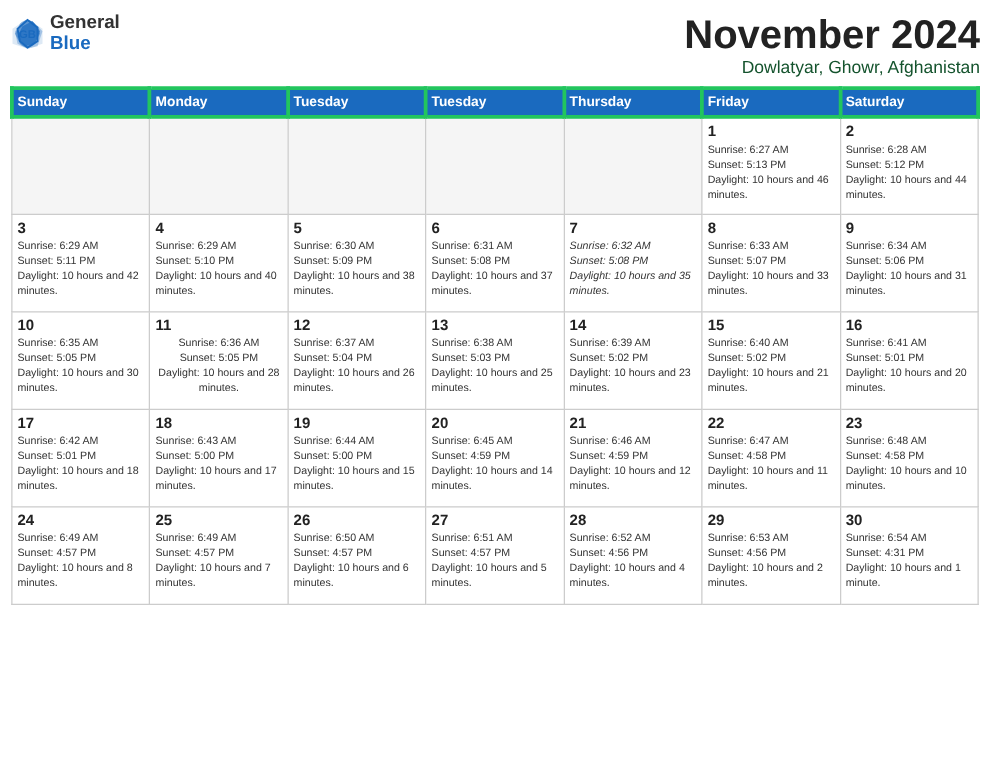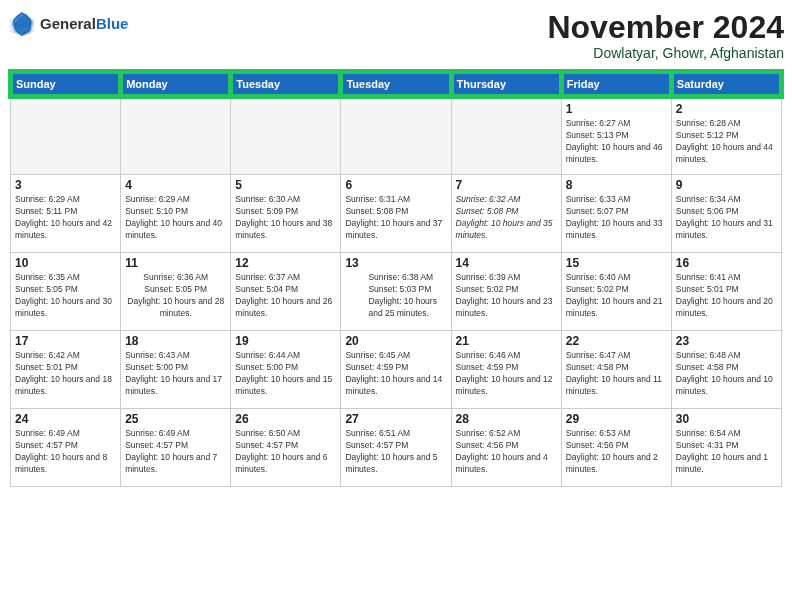--- a/index.html
+++ b/index.html
@@ -20,21 +20,21 @@
       justify-content: space-between;
       align-items: flex-start;
       margin-bottom: 8px;
     }
     .logo {
       display: flex;
       align-items: center;
     }
     .logo-text {
       display: flex;
-      flex-direction: row;
+      flex-direction: column;
       line-height: 1.1;
     }
     .logo-general {
       font-size: 15px;
       font-weight: bold;
       color: #333;
     }
     .logo-blue {
       font-size: 15px;
       font-weight: bold;
@@ -63,21 +63,21 @@
       border-collapse: collapse;
       table-layout: fixed;
     }
     .calendar th {
       background: #1a6abf;
       color: #fff;
       font-size: 11px;
       font-weight: bold;
       padding: 4px 3px;
       text-align: left;
-      border: 5px solid #22c55e;
+      border: 3px solid #22c55e;
     }
     .calendar td {
       border: 1px solid #ccc;
       vertical-align: top;
       padding: 3px 4px;
       font-size: 9px;
       color: #333;
       height: 78px;
       background: #fff;
     }
@@ -215,21 +215,21 @@
 Daylight: 10 hours and 28 minutes.</div>
           </td>
           <td>
             <span class="day-number">12</span>
             <div class="day-info" style="white-space: pre-line;">Sunrise: 6:37 AM
 Sunset: 5:04 PM
 Daylight: 10 hours and 26 minutes.</div>
           </td>
           <td>
             <span class="day-number">13</span>
-            <div class="day-info" style="white-space: pre-line; margin-left: 23px;">Sunrise: 6:38 AM
+            <div class="day-info" style="white-space: pre-line;">Sunrise: 6:38 AM
 Sunset: 5:03 PM
 Daylight: 10 hours and 25 minutes.</div>
           </td>
           <td>
             <span class="day-number">14</span>
             <div class="day-info" style="white-space: pre-line;">Sunrise: 6:39 AM
 Sunset: 5:02 PM
 Daylight: 10 hours and 23 minutes.</div>
           </td>
           <td>

